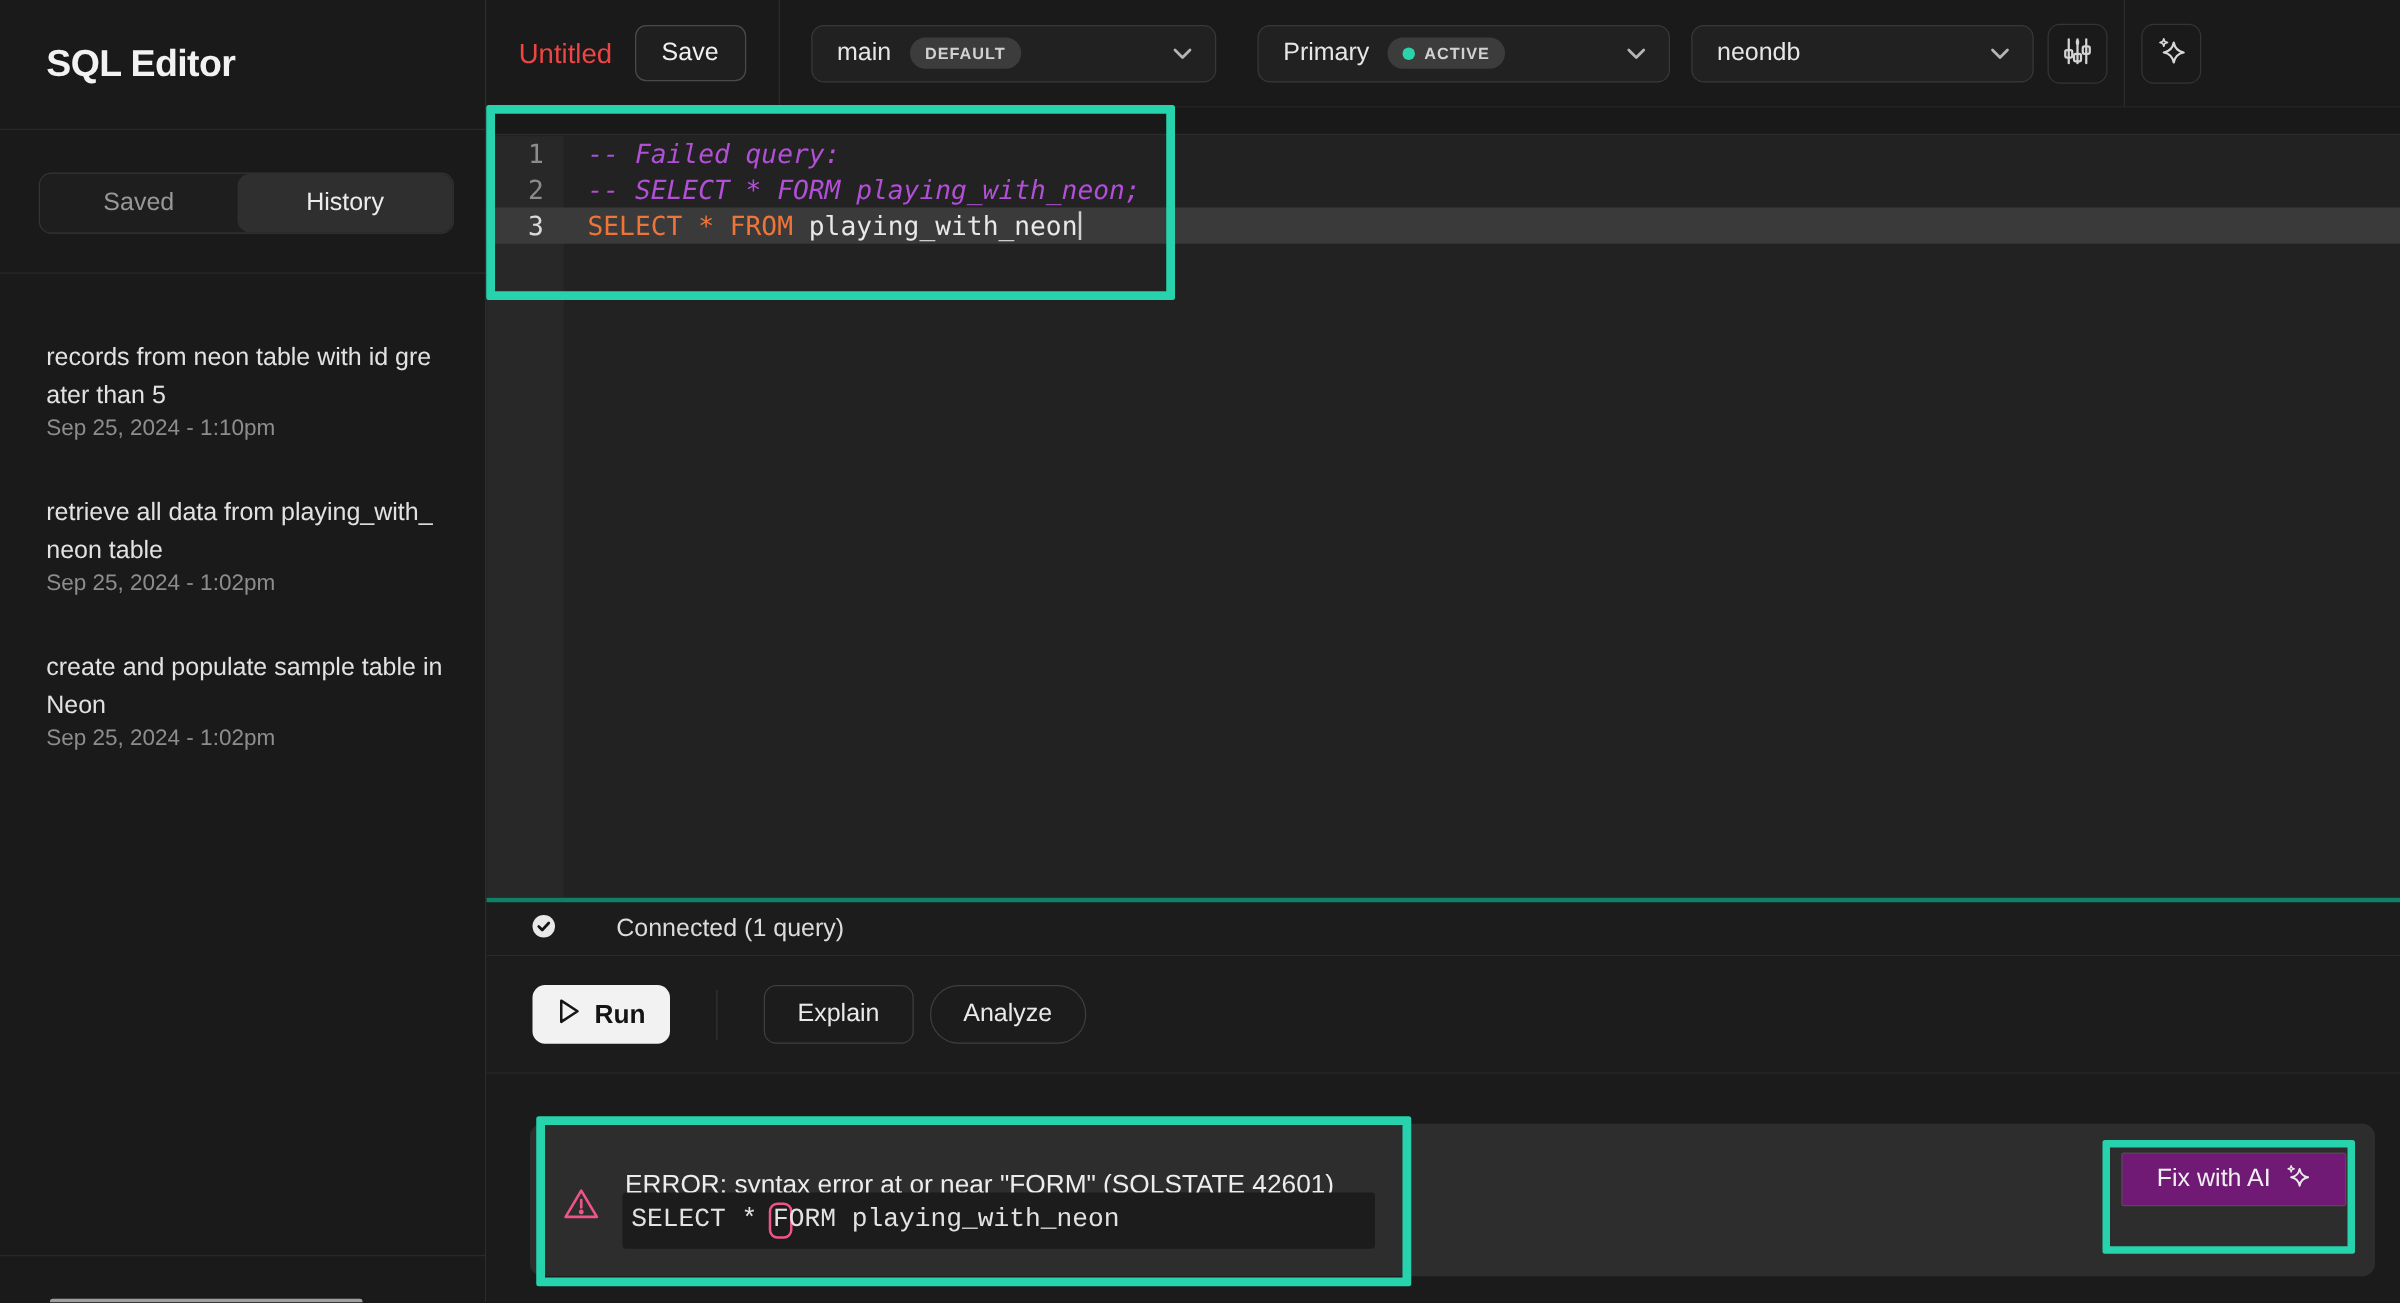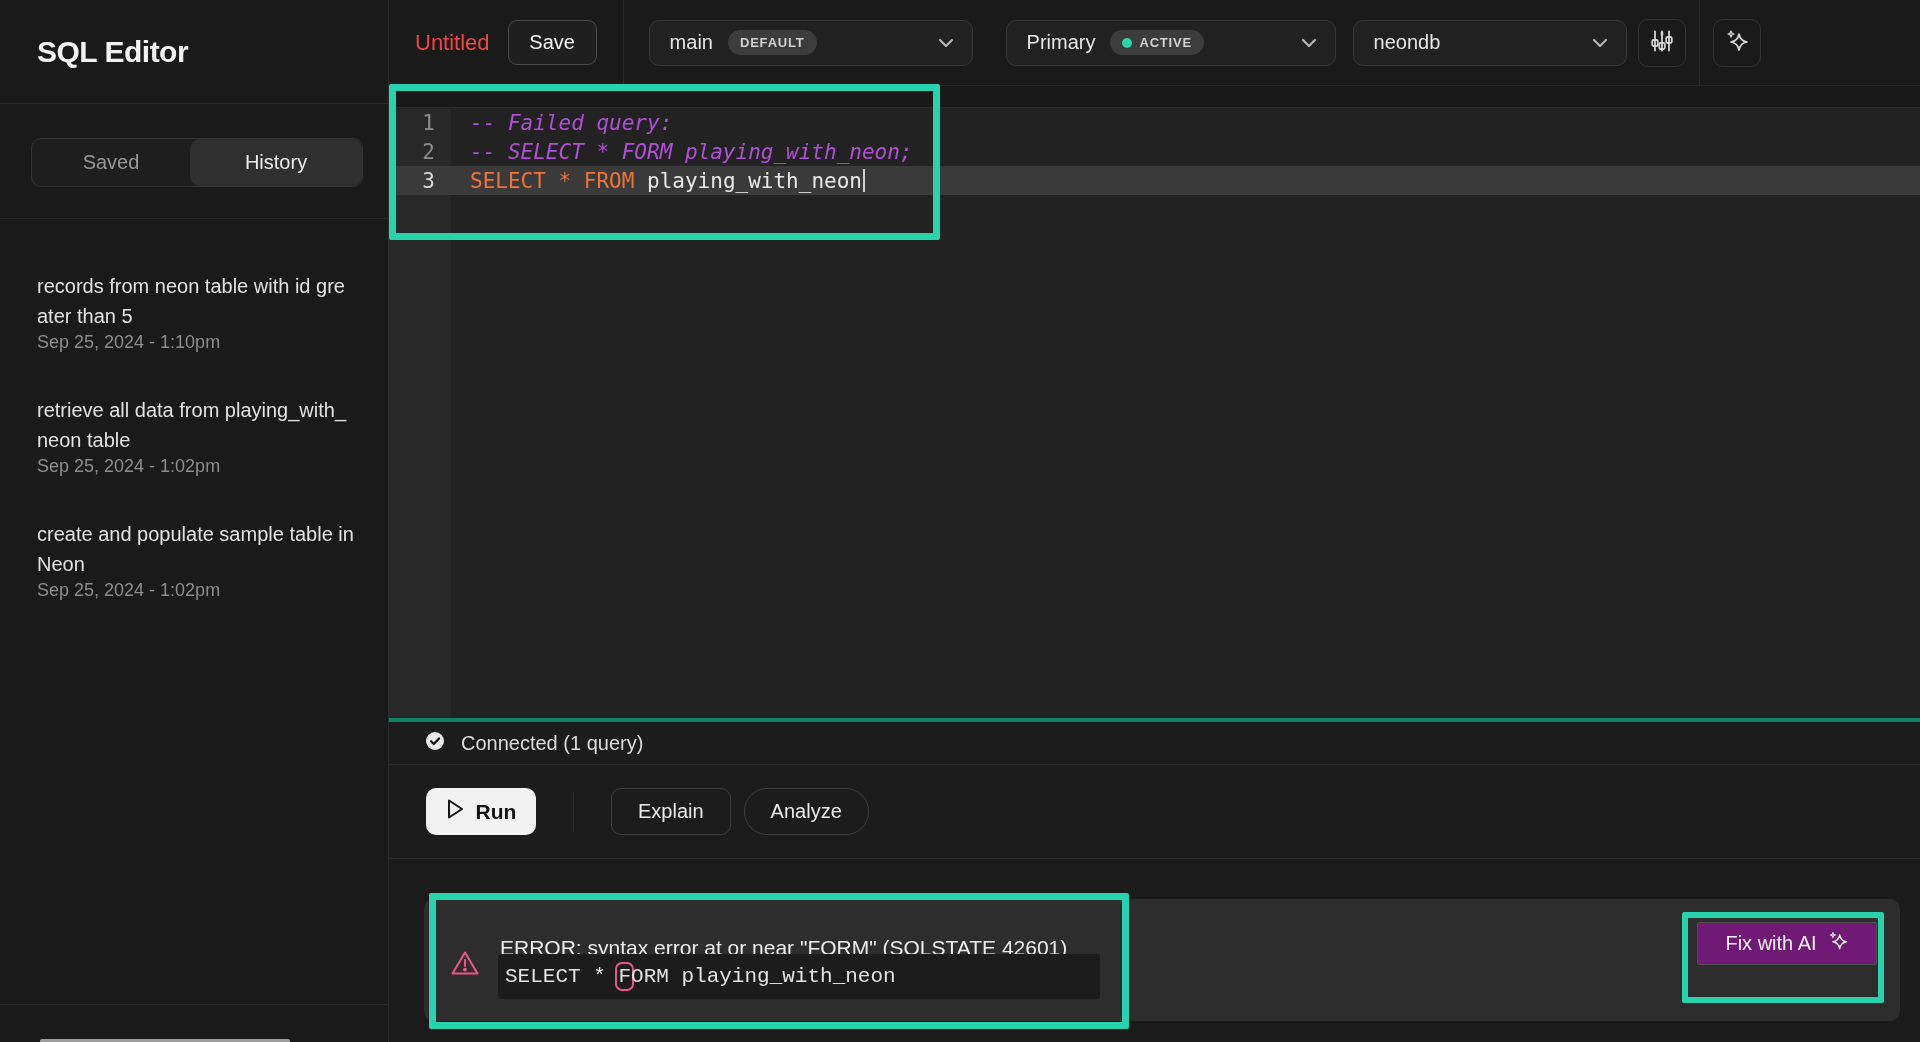--- a/index.html
+++ b/index.html
@@ -61,21 +61,21 @@
   .code-line.active .ln { color:#dadada; }
   .tok-comment { color:#b14fd6; font-style:italic; }
   .tok-kw { color:#ef7438; }
   .tok-id { color:#e8e8e8; }
   .cursor { display:inline-block; width:2px; height:23px; background:#cfcfcf; vertical-align:-4px; margin-left:1px; }
 
   
   .green-divider { height:4px; background:#0e8266; flex:0 0 4px; }
 
   
-  .statusbar { height:43px; background:#1c1c1c; border-bottom:1px solid #2a2a2a; display:flex; align-items:center; padding-left:36px; flex:0 0 43px; }
+  .statusbar { height:43px; background:#1c1c1c; border-bottom:1px solid #2a2a2a; display:flex; align-items:center; padding-left:36px; flex:0 0 43px;gap:32px; }
   .status-text { margin-left:16px; font-size:20px; color:#dcdcdc; }
 
   
   .actions { height:94px; background:#1c1c1c; border-bottom:1px solid #2a2a2a; display:flex; align-items:center; padding-left:37px; flex:0 0 94px; }
   .btn-run { width:110px; height:47px; background:#f2f2f2; border:none; border-radius:10px; color:#141414;
      font-size:21px; font-weight:600; display:flex; align-items:center; justify-content:center; gap:11px; cursor:pointer; }
   .run-div { width:1px; height:40px; background:#333; margin:0 37px; }
   .btn-ghost { height:47px; background:transparent; border:1px solid #3e3e3e; border-radius:10px; color:#e9e9e9;
      font-size:20px; display:flex; align-items:center; justify-content:center; padding:16px 26px; cursor:pointer; }
   .btn-analyze { margin-left:13px;border-radius:23px; }

